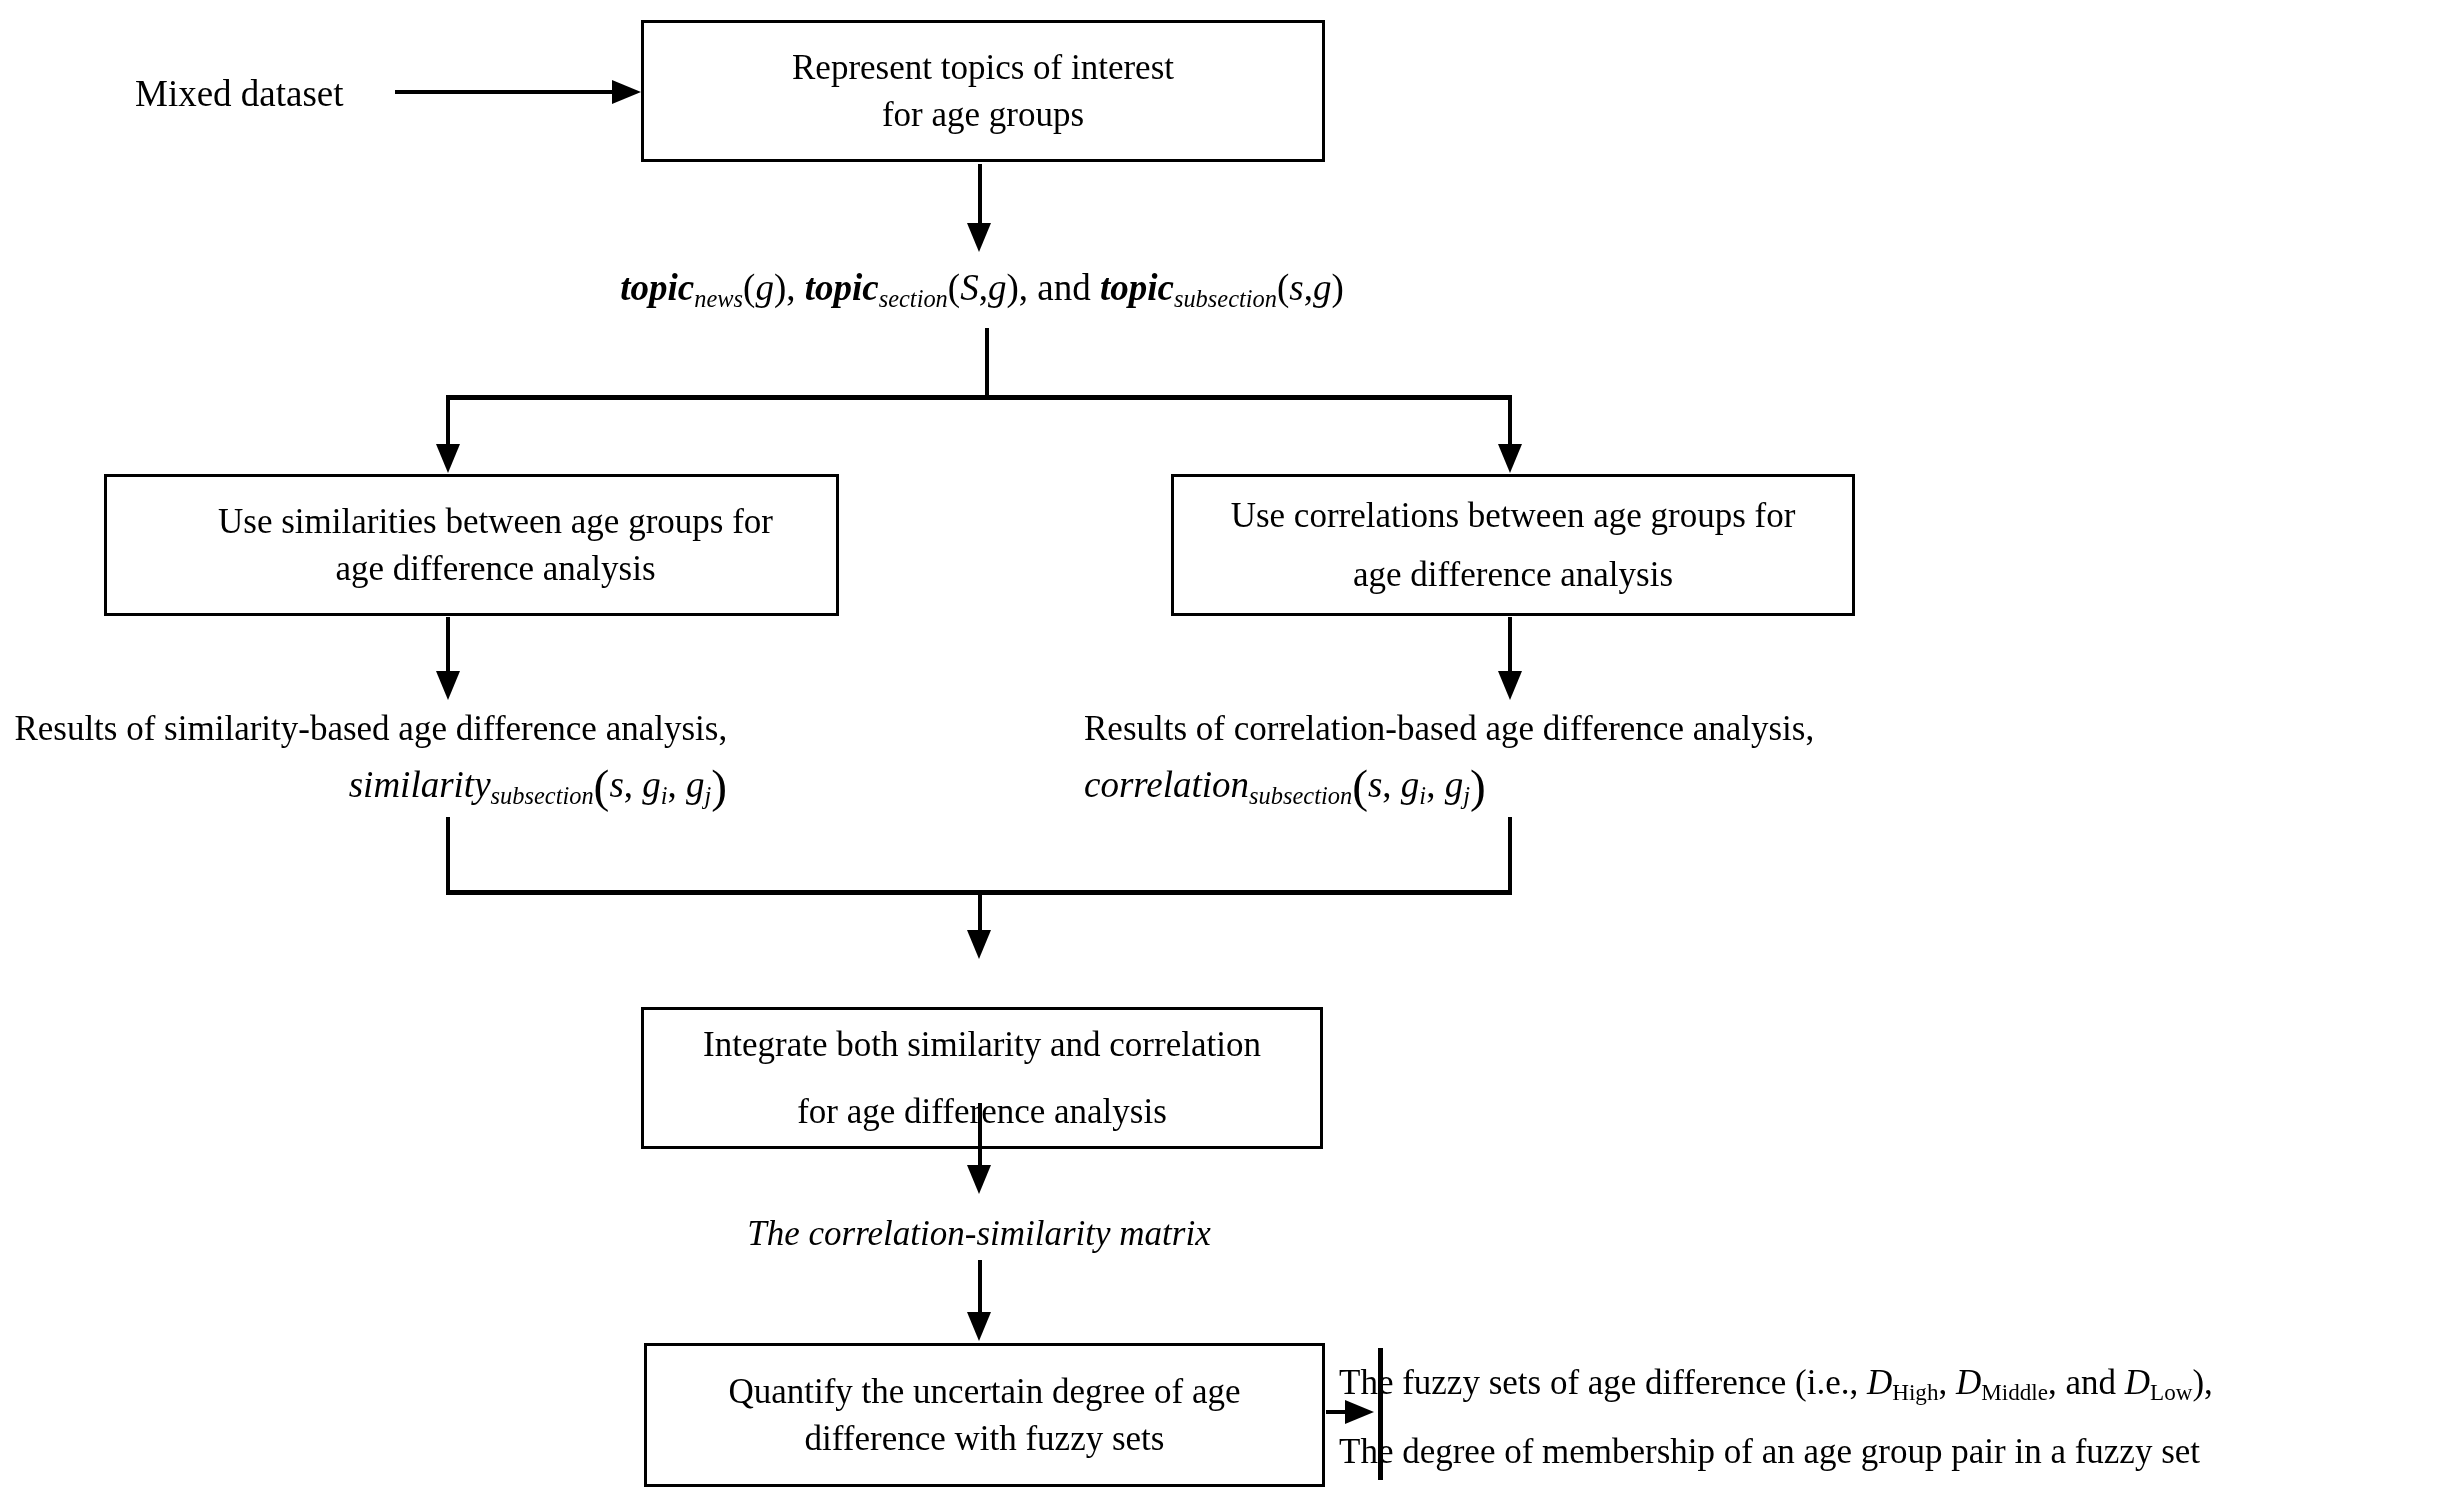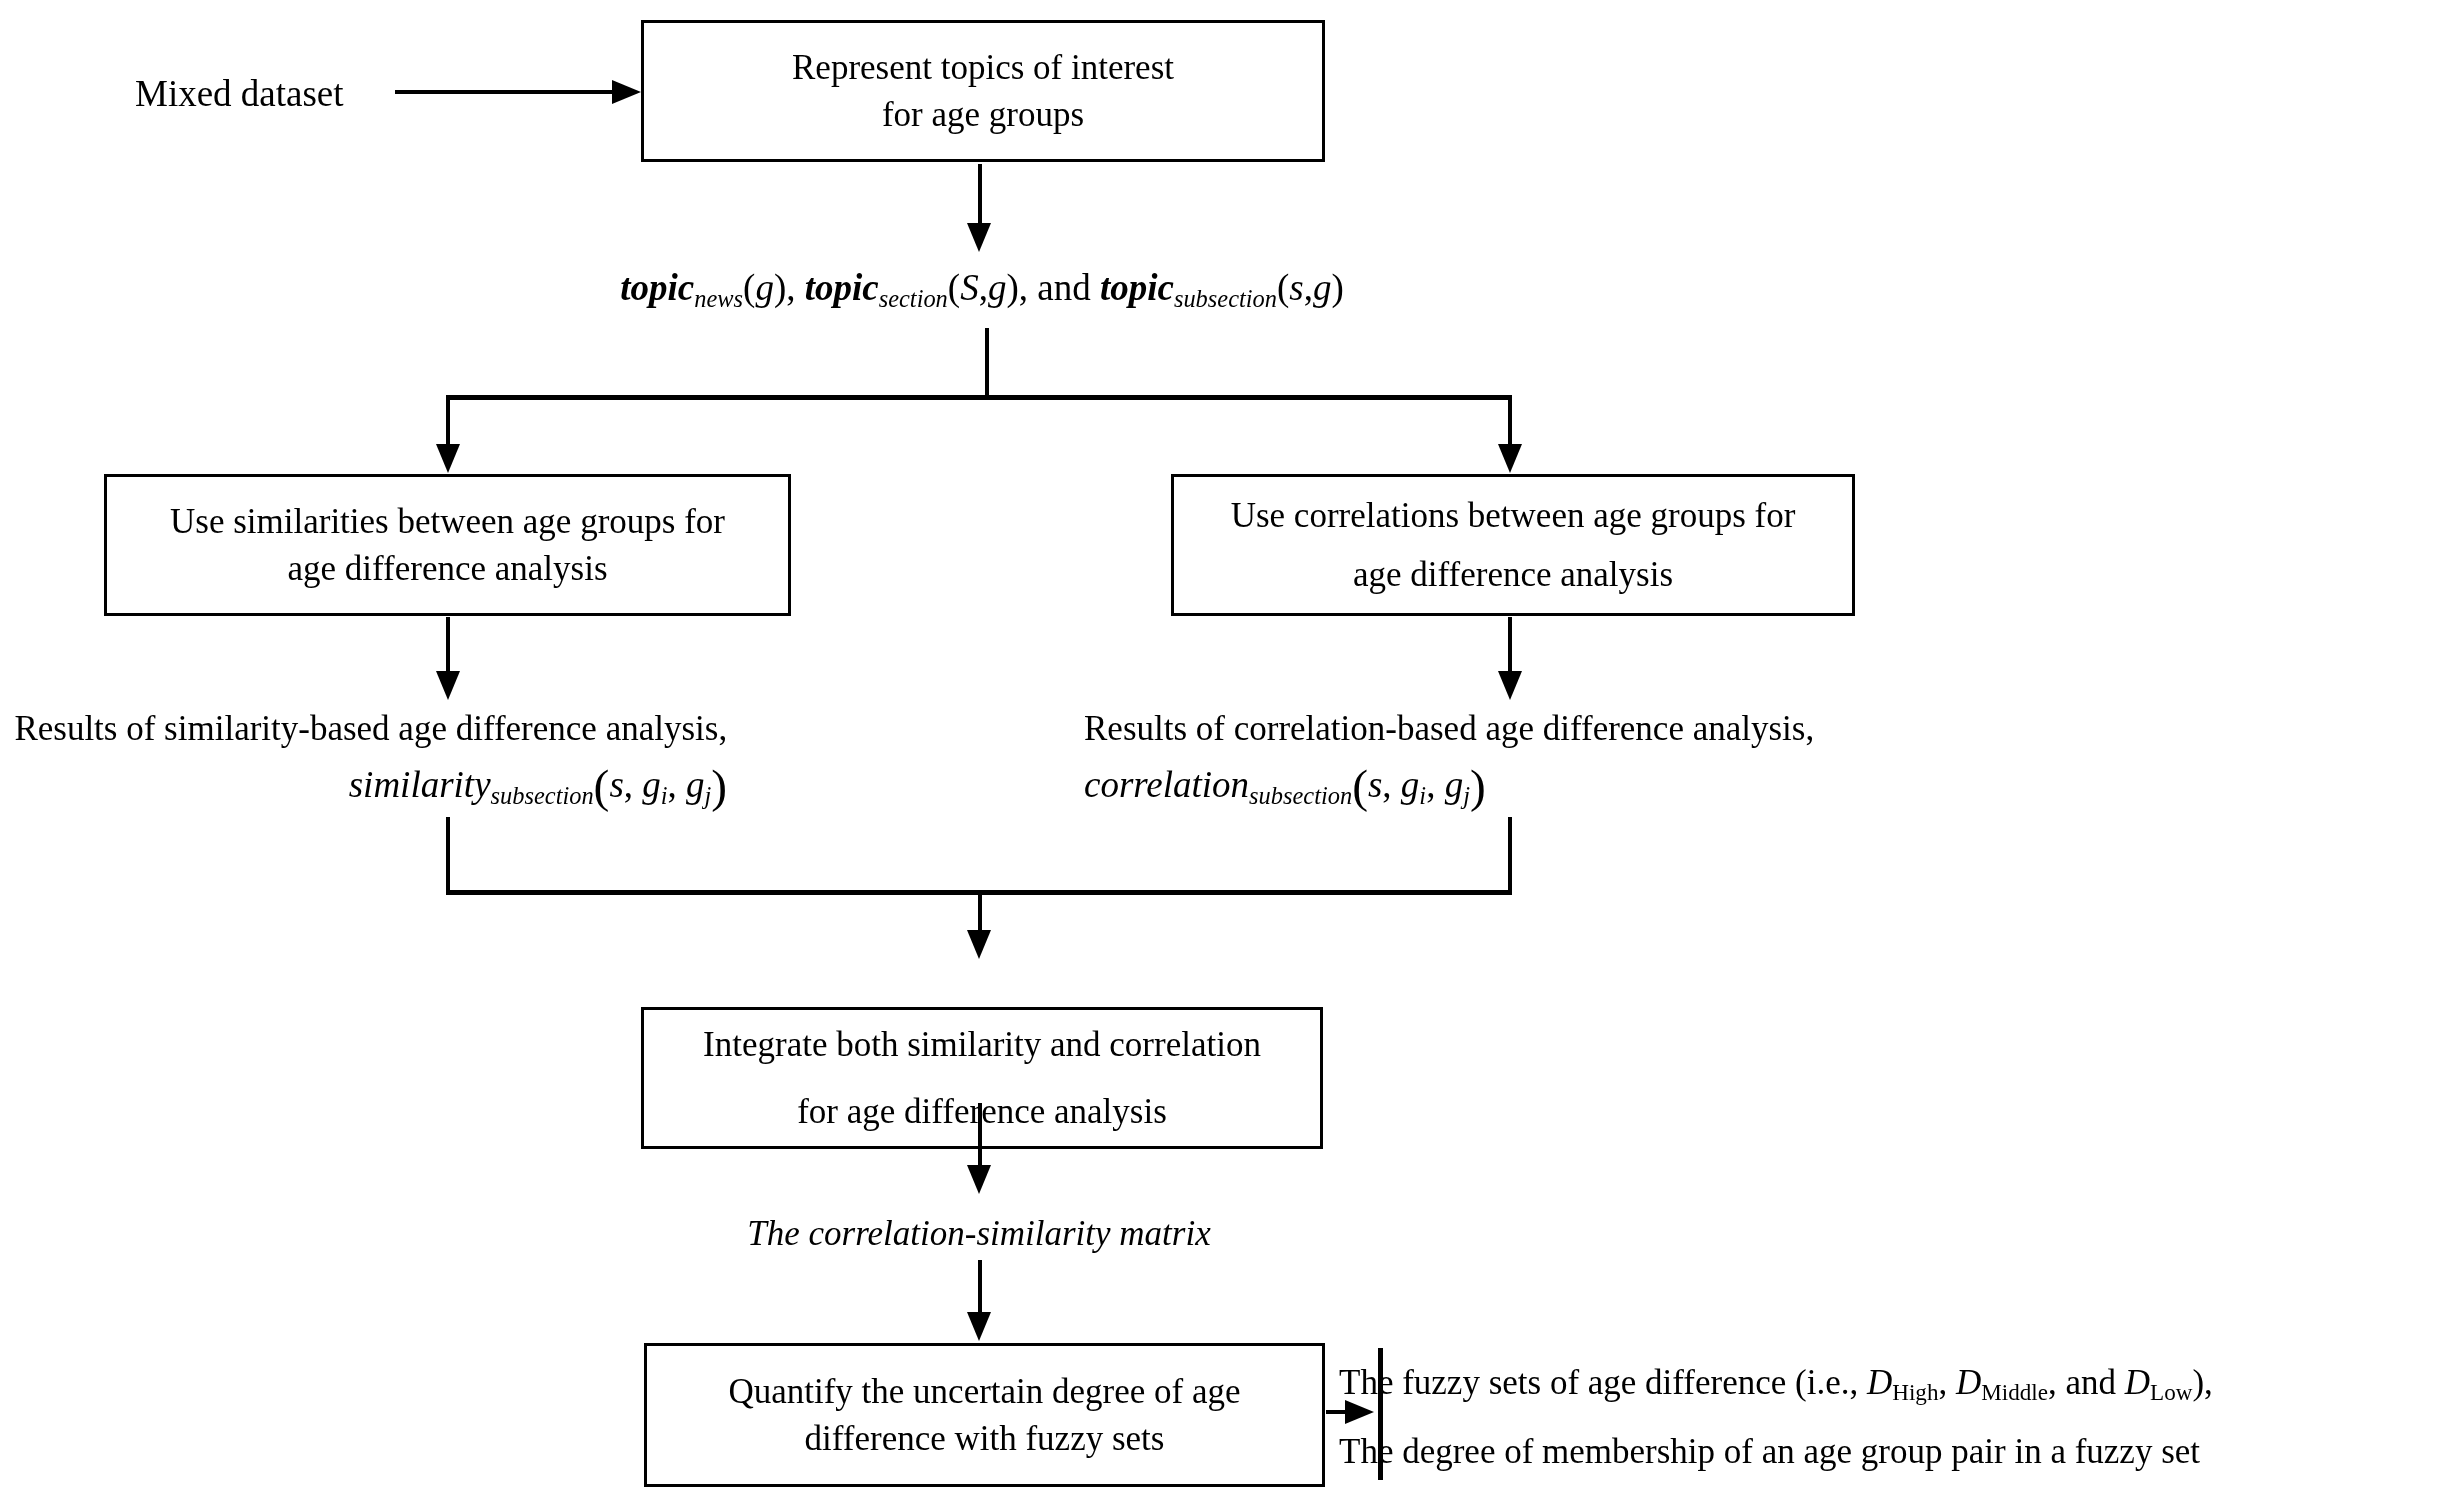--- a/index.html
+++ b/index.html
@@ -60,21 +60,21 @@
 
   <div class="txt formula center" style="left:473px;top:259px;width:1018px;"><span class="m-var-bold">topic</span><span class="m-sub-italic">news</span><span class="m-plain">(</span><span class="m-var">g</span><span class="m-plain">), </span><span class="m-var-bold">topic</span><span class="m-sub-italic">section</span><span class="m-plain">(</span><span class="m-var">S</span><span class="m-plain">,</span><span class="m-var">g</span><span class="m-plain">), and </span><span class="m-var-bold">topic</span><span class="m-sub-italic">subsection</span><span class="m-plain">(</span><span class="m-var">s</span><span class="m-plain">,</span><span class="m-var">g</span><span class="m-plain">)</span></div>
 
   <div class="vline" style="left:985px;top:328px;height:69px;"></div>
   <div class="hline thick" style="left:446px;top:395px;width:1066px;"></div>
   <div class="vline" style="left:446px;top:395px;height:51px;"></div>
   <div class="ah-down" style="left:436px;top:444px;"></div>
   <div class="vline" style="left:1508px;top:395px;height:51px;"></div>
   <div class="ah-down" style="left:1498px;top:444px;"></div>
 
-  <div class="box" style="left:104px;top:474px;width:681px;height:136px;">
+  <div class="box" style="left:104px;top:474px;width:681px;height:136px;padding-left:48px;">
     <div>Use similarities between age groups for</div>
     <div>age difference analysis</div>
   </div>
 
   <div class="box" style="left:1171px;top:474px;width:678px;height:136px;gap:12px;">
     <div>Use correlations between age groups for</div>
     <div>age difference analysis</div>
   </div>
 
   <div class="vline" style="left:446px;top:617px;height:57px;"></div>

